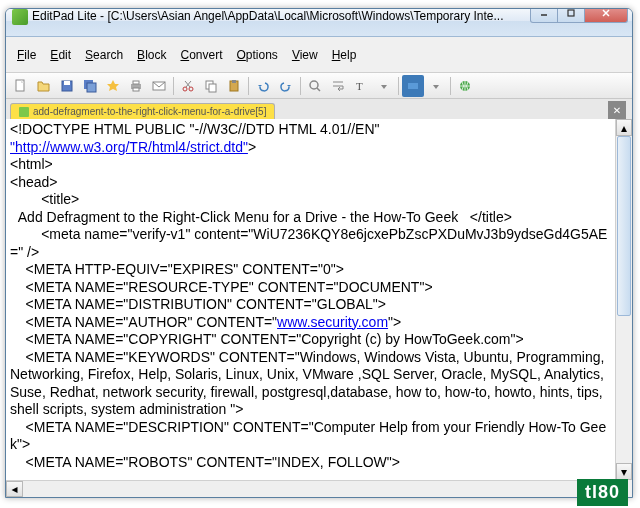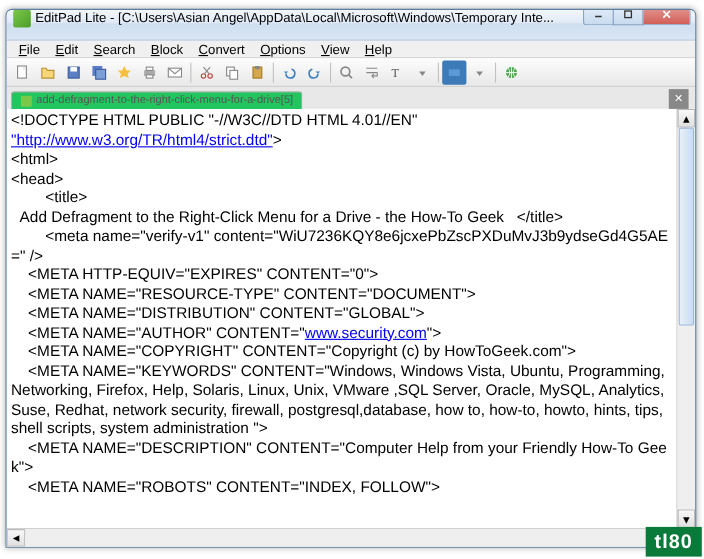--- a/index.html
+++ b/index.html
@@ -7,49 +7,49 @@
 .window { width: 628px; height: 490px; margin: 8px 0 0 5px; border: 1px solid #5a7fa0; border-radius: 6px 6px 0 0; overflow: hidden; box-shadow: 0 0 6px rgba(0,0,0,0.3); background: #fff; display: flex; flex-direction: column; }
 .titlebar { height: 28px; background: linear-gradient(to bottom, #f3f7fb 0%, #dfe9f5 45%, #cfdff0 46%, #d8e6f5 100%); display: flex; align-items: flex-start; padding: 0 0 0 6px; border-bottom: 1px solid #9fb9d4; }
 .title-icon { width: 16px; height: 16px; background: linear-gradient(135deg, #7cc84a, #4a9c2a); border-radius: 2px; margin-right: 4px; flex-shrink: 0; }
 .title-text { flex: 1; font-size: 12px; color: #000; white-space: nowrap; overflow: hidden; text-overflow: clip; }
 .win-controls { display: flex; height: 20px; margin-right: 4px; margin-top: -6px; }
 .win-btn { width: 28px; height: 20px; border: 1px solid #8aa4c4; border-top: none; margin-left: -1px; display: flex; align-items: center; justify-content: center; font-size: 10px; }
 .win-min { background: linear-gradient(#e8f0f9, #c8dbef); border-radius: 0 0 0 3px; }
 .win-max { background: linear-gradient(#e8f0f9, #c8dbef); }
 .win-close { width: 44px; background: linear-gradient(#e9a2a0, #d05f57); border-radius: 0 0 3px 0; color: #fff; }
 .win-btn svg { width: 10px; height: 10px; }
-.menubar { height: 16px; background: #f0f0f0; display: flex; align-items: center; padding: 0 4px; border-bottom: 1px solid #d0d0d0; }
+.menubar { height: 36px; background: #f0f0f0; display: flex; align-items: center; padding: 0 4px; border-bottom: 1px solid #d0d0d0; }
 .menu-item { padding: 2px 7px; cursor: default; }
 .menu-item u { text-decoration: underline; }
 .toolbar { height: 26px; background: linear-gradient(#fdfdfd, #e8e8e8); display: flex; align-items: center; padding: 0 4px; border-bottom: 1px solid #c8c8c8; gap: 1px; }
 .tb-btn { width: 22px; height: 22px; display: flex; align-items: center; justify-content: center; border-radius: 2px; }
 .tb-sep { width: 1px; height: 18px; background: #c0c0c0; margin: 0 2px; }
 .tb-btn svg { width: 16px; height: 16px; }
 .tb-highlight { background: #3d7ab8; }
 .tabbar { height: 20px; background: #e8e8e8; display: flex; align-items: flex-end; padding: 0 4px; }
-.tab { background: #22c55e; border: 1px solid #b0b0b0; border-bottom: none; border-radius: 3px 3px 0 0; padding: 2px 8px; font-size: 10px; color: #555; display: flex; align-items: center; gap: 4px; justify-content: space-between; }
+.tab { background: #fde047; border: 1px solid #b0b0b0; border-bottom: none; border-radius: 3px 3px 0 0; padding: 2px 8px; font-size: 10px; color: #555; display: flex; align-items: center; gap: 4px; justify-content: space-between; }
 .tab-icon { width: 10px; height: 10px; background: #7cc84a; border-radius: 1px; }
 .tab-close { margin-left: auto; width: 18px; height: 18px; background: #888; color: #fff; display: flex; align-items: center; justify-content: center; font-size: 10px; align-self: center; margin-right: 0; }
 .tab-close-outer { margin-left: auto; display: flex; align-items: center; padding-right: 2px; }
 .editor { flex: 1; overflow: hidden; position: relative; display: flex; }
 .editor-content { flex: 1; padding: 2px 4px; font-family: Arial, sans-serif; font-size: 14px; line-height: 1.25; color: #000; white-space: pre-wrap; word-break: break-all; overflow: hidden; }
 .editor-content a { color: #0000ee; text-decoration: underline; }
 .scrollbar-v { width: 17px; background: #f0f0f0; border-left: 1px solid #d0d0d0; display: flex; flex-direction: column; }
 .scroll-btn { height: 17px; background: linear-gradient(#f8f8f8, #e0e0e0); border: 1px solid #b8b8b8; display: flex; align-items: center; justify-content: center; }
 .scroll-track { flex: 1; background: #efefef; position: relative; }
 .scroll-thumb { position: absolute; top: 0; left: 1px; right: 1px; height: 180px; background: linear-gradient(to right, #e8f0f8, #c8dcf0); border: 1px solid #9cb8d8; border-radius: 2px; }
 .scrollbar-h { height: 17px; background: #f0f0f0; border-top: 1px solid #d0d0d0; display: flex; }
 .scroll-btn-h { width: 17px; background: linear-gradient(#f8f8f8, #e0e0e0); border: 1px solid #b8b8b8; display: flex; align-items: center; justify-content: center; }
 .scroll-track-h { flex: 1; background: #efefef; }
 .scroll-corner { width: 17px; height: 17px; background: #f0f0f0; }
 .editor-col { flex: 1; display: flex; flex-direction: column; }
 .statusbar { height: 20px; background: #f0f0f0; border-top: 1px solid #c8c8c8; display: flex; align-items: center; font-size: 11px; }
 .status-cell { padding: 0 8px; border-right: 1px solid #c8c8c8; height: 100%; display: flex; align-items: center; }
 .status-cell:first-child { width: 72px; }
-.watermark { position: absolute; right: 2px; bottom: 2px; background: #0a7a3a; color: #fff; font-weight: bold; font-size: 18px; padding: 3px 8px; font-family: Arial; letter-spacing: 1px; }
+.watermark { position: absolute; right: 12px; bottom: 2px; background: #0a7a3a; color: #fff; font-weight: bold; font-size: 18px; padding: 3px 8px; font-family: Arial; letter-spacing: 1px; }
 </style>
 </head>
 <body>
 
 <div class="window">
   <div class="titlebar">
     <div class="title-icon"></div>
     <div class="title-text">EditPad Lite - [C:\Users\Asian Angel\AppData\Local\Microsoft\Windows\Temporary Inte...</div>
     <div class="win-controls">
       <div class="win-btn win-min">

